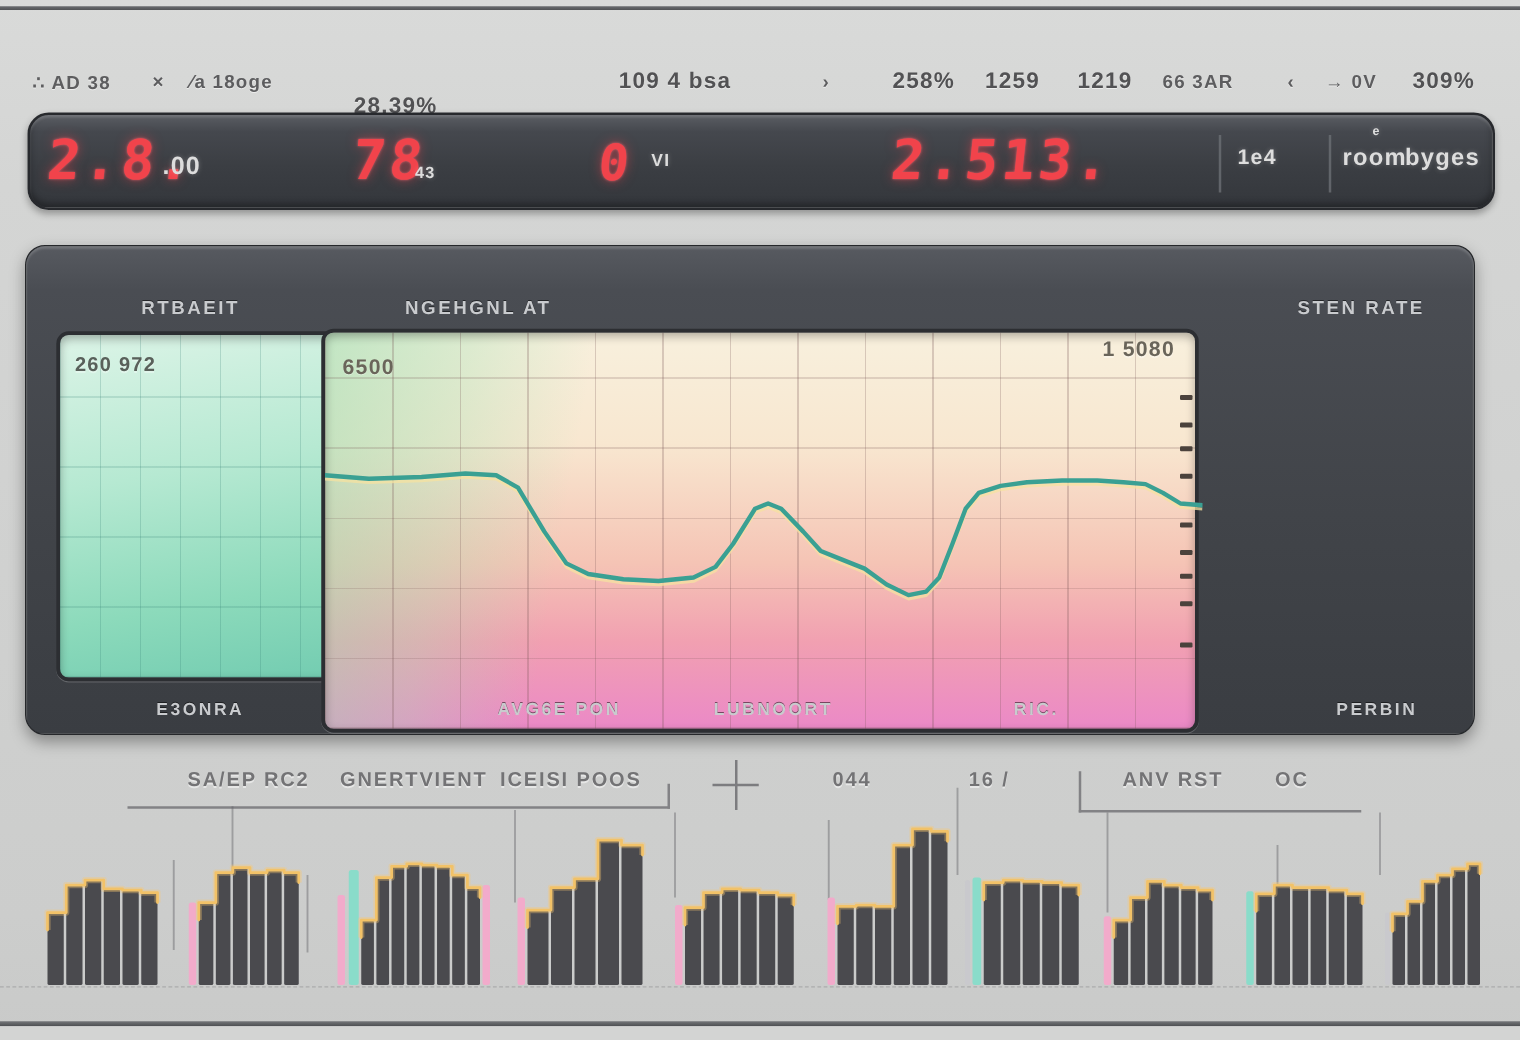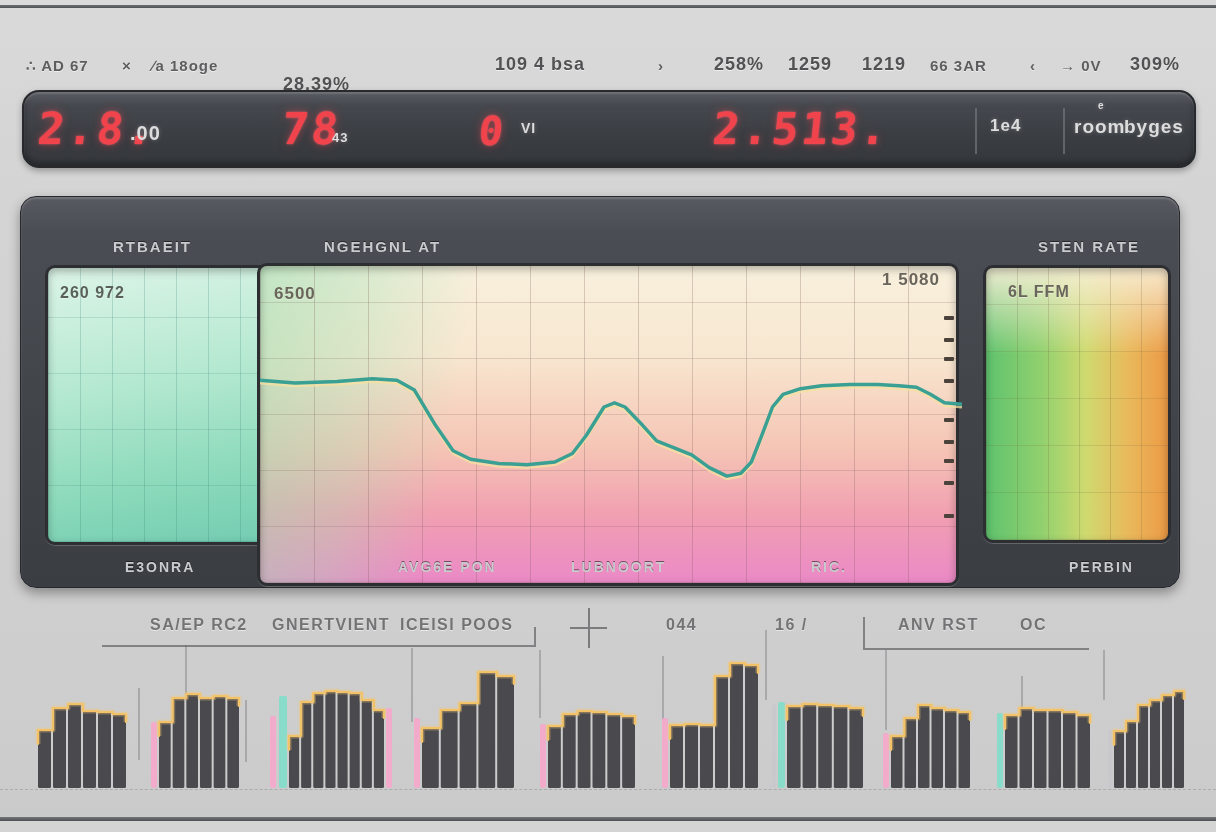--- a/index.html
+++ b/index.html
@@ -76,21 +76,21 @@
     border-top:1px dashed rgba(125,125,128,.40);}
   #bar-clusters{position:absolute;left:0;top:630px;}
 </style>
 </head>
 <body>
 
 <div id="stage">
   <div class="hline-top"></div>
 
   <div id="top-strip">
-      <span class="strip-item" style="left: 26px;">∴ AD 67</span>
+      <span class="strip-item" style="left: 26px;">∴ AD 38</span>
       <span class="strip-item" style="left: 122px;">×</span>
       <span class="strip-item" style="left: 152px;">∕a  18oge</span>
       <span class="strip-item big" style="left: 283px; margin-top: 20px;">28.39%</span>
       <span class="strip-item big" style="left: 495px;">109 4 bsa</span>
       <span class="strip-item" style="left: 658px;">›</span>
       <span class="strip-item big" style="left: 714px;">258%</span>
       <span class="strip-item big" style="left: 788px;">1259</span>
       <span class="strip-item big" style="left: 862px;">1219</span>
       <span class="strip-item" style="left: 930px;">66 3AR</span>
       <span class="strip-item" style="left: 1030px;">‹</span>
@@ -136,23 +136,20 @@
           <div class="tick" style="left: 684px; top: 91px;"></div>
           <div class="tick" style="left: 684px; top: 113px;"></div>
           <div class="tick" style="left: 684px; top: 152px;"></div>
           <div class="tick" style="left: 684px; top: 174px;"></div>
           <div class="tick" style="left: 684px; top: 193px;"></div>
           <div class="tick" style="left: 684px; top: 215px;"></div>
           <div class="tick" style="left: 684px; top: 248px;"></div>
         </div>
     </div>
 
-    <div class="screen screen-right">
-      <span class="screen-val" style="left:22px;top:15px;">6L FFM</span>
-    </div>
 
     <span class="panel-label" style="left:77px;top:362px;font-size:14px;margin-left:27px;">E3ONRA</span>
     <span class="panel-label" style="left:377px;top:362px;font-size:14px;">AVG6E PON</span>
     <span class="panel-label" style="left:550px;top:362px;font-size:14px;">LUBNOORT</span>
     <span class="panel-label" style="left:790px;top:362px;font-size:14px;">RIC.</span>
     <span class="panel-label" style="left:1048px;top:362px;font-size:14px;">PERBIN</span>
   </div>
 
   <div id="sub-label-row">
       <span class="sub-item" style="left: 150px;">SA/EP RC2</span>

